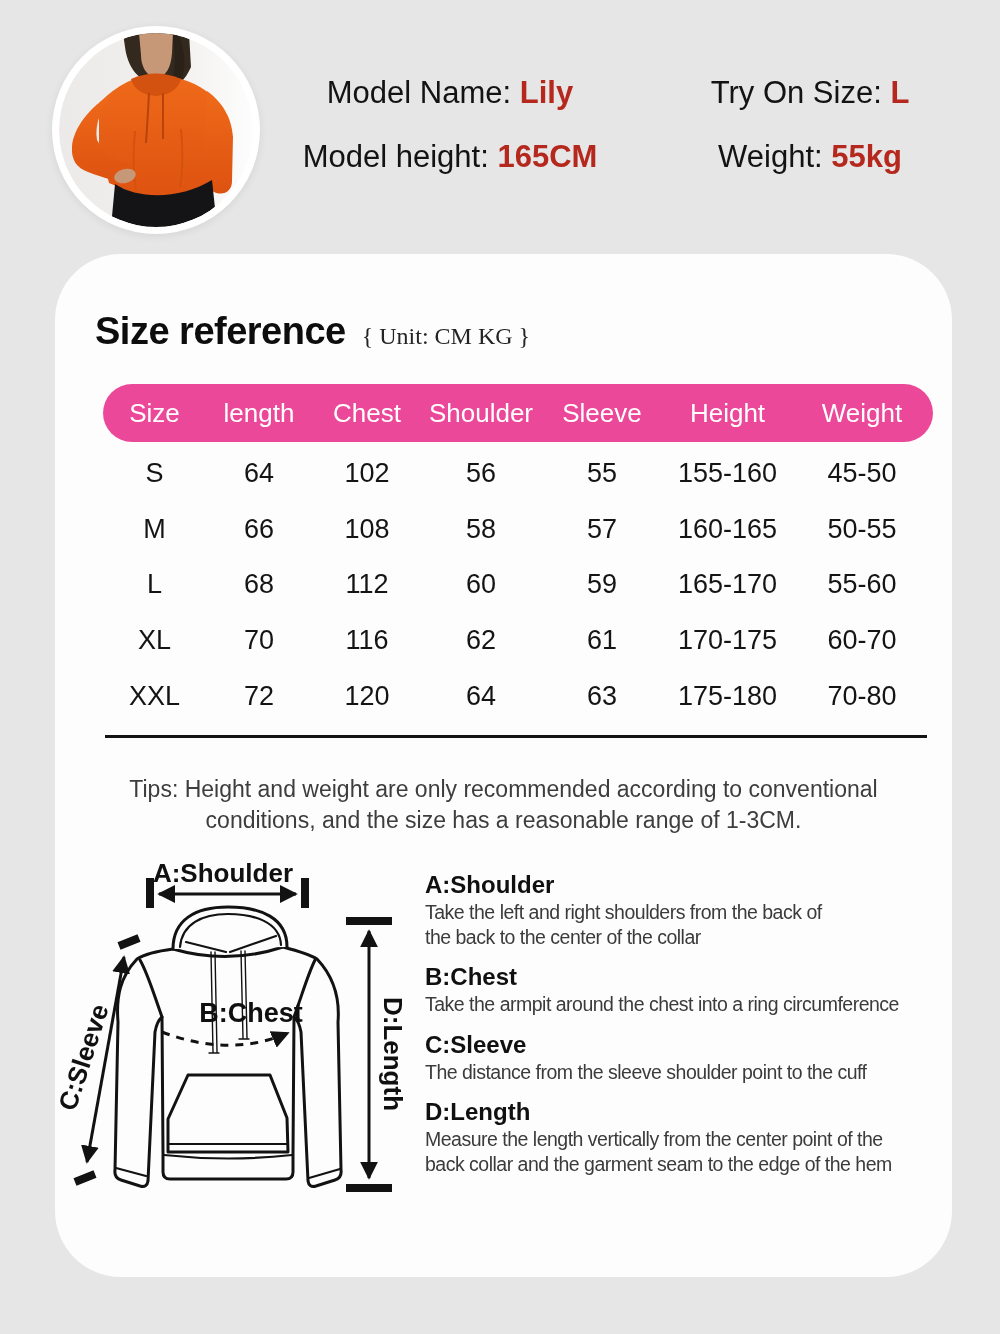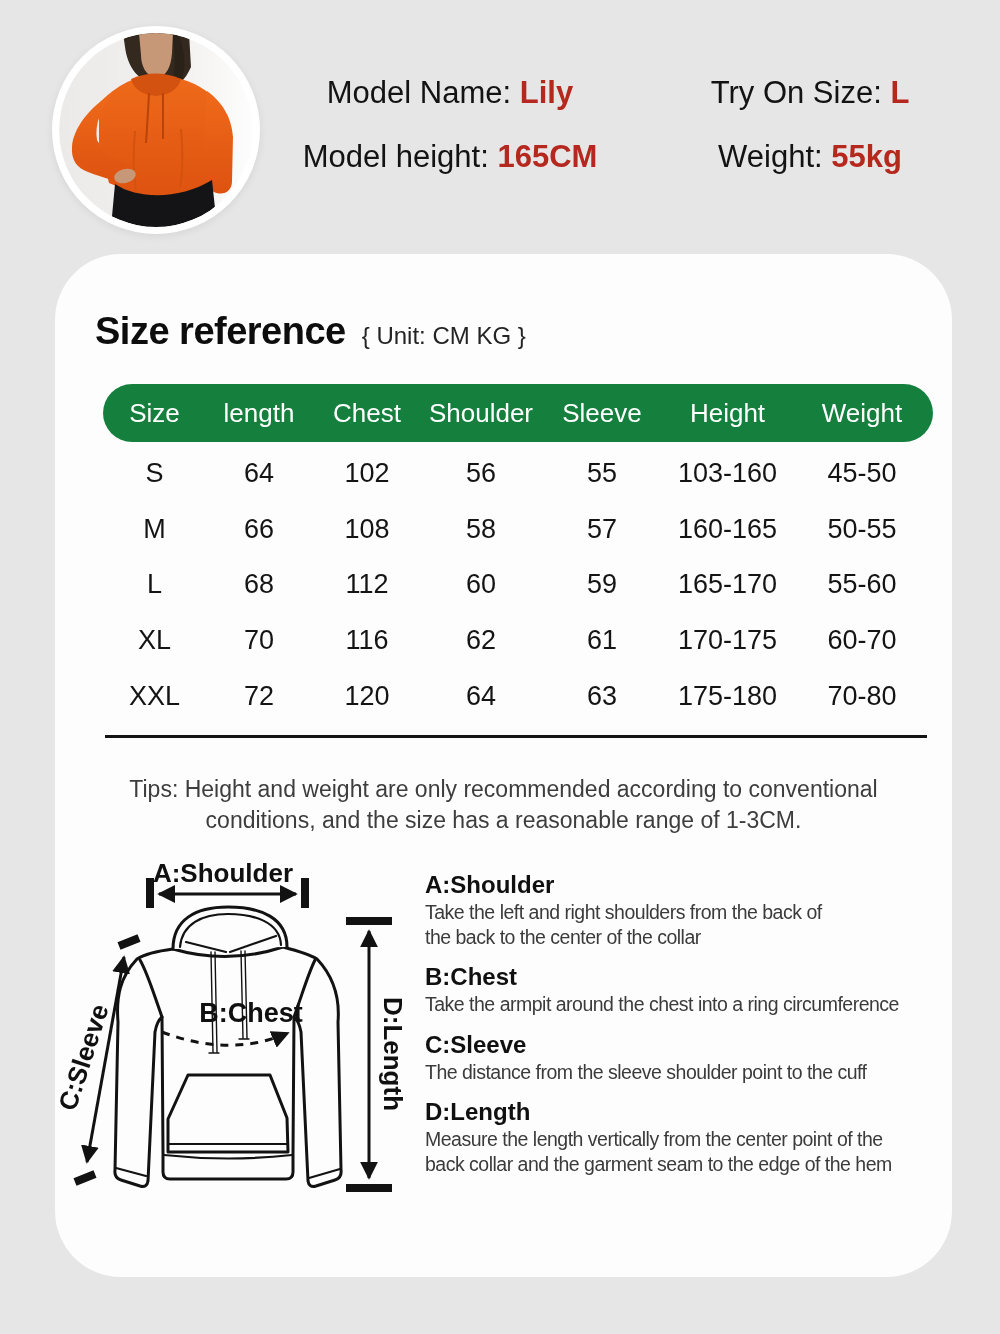--- a/index.html
+++ b/index.html
@@ -22,24 +22,24 @@
   .hdr-col.left{left:230px;width:440px;}
   .hdr-col.right{left:620px;width:380px;}
   .red{color:#b5281e;font-weight:bold;}
   
   .card{
     position:absolute;left:55px;top:254px;width:897px;height:1023px;
     background:#fdfdfd;border-radius:66px;
   }
   .title-row{position:absolute;left:40px;top:56px;display:flex;align-items:baseline;gap:16px;}
   .title{font-size:38px;font-weight:bold;color:#0d0d0d;letter-spacing:-0.5px;}
-  .unit-note{font-size:24px;color:#242424;}
+  .unit-note{font-size:24px;color:#242424;font-family:Liberation Serif, serif;}
   .thead{
     position:absolute;left:48px;top:130px;width:830px;height:58px;
-    background:#15803d;border-radius:29px;
+    background:#ec4899;border-radius:29px;
     display:grid;grid-template-columns:103px 106px 110px 118px 124px 127px 142px;
     align-items:center;text-align:center;color:#ffffff;font-size:26px;
   }
   .tbody{
     position:absolute;left:48px;top:192px;width:830px;
     display:grid;grid-template-columns:103px 106px 110px 118px 124px 127px 142px;
     grid-auto-rows:55.6px;align-items:center;text-align:center;
     font-size:27px;color:#141414;
   }
   .divider{position:absolute;left:50px;top:481px;width:822px;height:3px;background:#141414;}
@@ -144,21 +144,21 @@
         <div class="hcell">Sleeve</div>
         <div class="hcell">Height</div>
         <div class="hcell">Weight</div>
       </div>
     <div class="tbody">
         <div class="cell">S</div>
         <div class="cell">64</div>
         <div class="cell">102</div>
         <div class="cell">56</div>
         <div class="cell">55</div>
-        <div class="cell">103-160</div>
+        <div class="cell">155-160</div>
         <div class="cell">45-50</div>
         <div class="cell">M</div>
         <div class="cell">66</div>
         <div class="cell">108</div>
         <div class="cell">58</div>
         <div class="cell">57</div>
         <div class="cell">160-165</div>
         <div class="cell">50-55</div>
         <div class="cell">L</div>
         <div class="cell">68</div>

